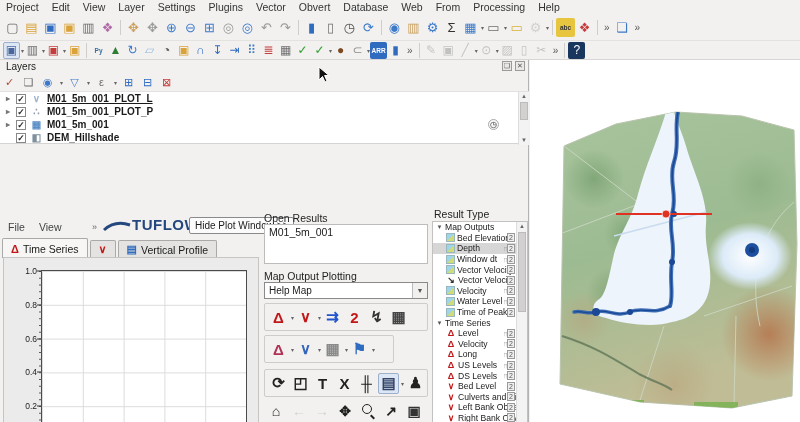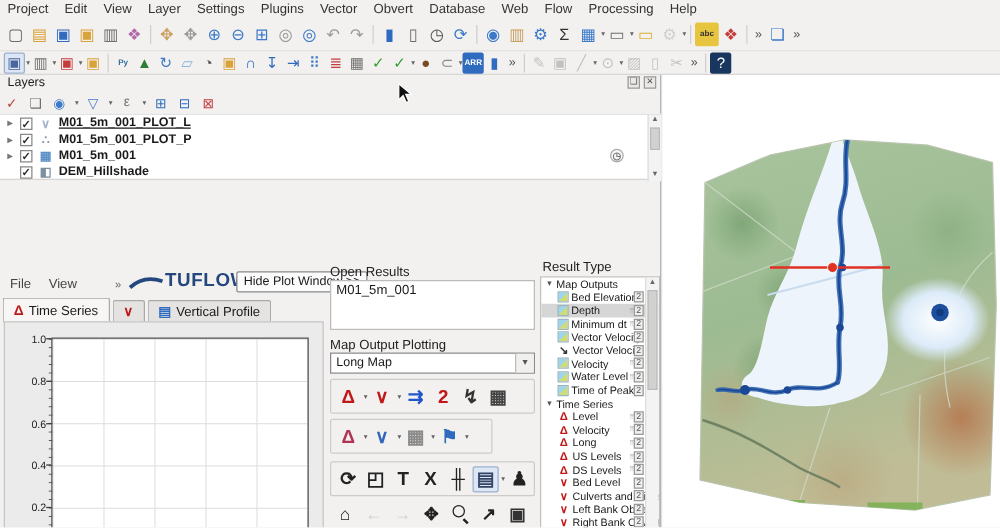--- a/index.html
+++ b/index.html
@@ -95,21 +95,21 @@
       <span class="menu-item">Project</span>
       <span class="menu-item">Edit</span>
       <span class="menu-item">View</span>
       <span class="menu-item">Layer</span>
       <span class="menu-item">Settings</span>
       <span class="menu-item">Plugins</span>
       <span class="menu-item">Vector</span>
       <span class="menu-item">Obvert</span>
       <span class="menu-item">Database</span>
       <span class="menu-item">Web</span>
-      <span class="menu-item">Flow</span>
+      <span class="menu-item">From</span>
       <span class="menu-item">Processing</span>
       <span class="menu-item">Help</span>
     </div>
   <div id="toolbar1" class="toolbar">
       <span class="tbi" style="color: rgb(107, 107, 107);">▢</span>
       <span class="tbi" style="color: rgb(217, 163, 58);">▤</span>
       <span class="tbi" style="color: rgb(47, 107, 191);">▣</span>
       <span class="tbi" style="color: rgb(217, 163, 58);">▣</span>
       <span class="tbi" style="color: rgb(111, 111, 111);">▥</span>
       <span class="tbi" style="color: rgb(176, 106, 168);">❖</span>
@@ -296,21 +296,21 @@
           </div>
       </div>
 
       <div id="mid-col">
         <span class="sect-label" style="left:2px;top:8px">Open Results</span>
         <div class="whitebox" style="left:2px;top:20px;width:164px;height:40px">
           <div style="padding:1px 4px">M01_5m_001</div>
         </div>
         <span class="sect-label" style="left:2px;top:66px">Map Output Plotting</span>
         <div class="combo" style="left:2px;top:78px;width:164px;height:17px">
-          <span class="cval">Long Map</span>
+          <span class="cval">Help Map</span>
           <span class="cbtn">▼</span>
         </div>
         <div id="grpA" class="grp" style="left:2px;top:99px;width:164px;height:28px">
             <span class="tbi" style="color: rgb(192, 24, 24);">Δ</span>
             <span class="ddarr">▾</span>
             <span class="tbi" style="color: rgb(192, 24, 24);">∨</span>
             <span class="ddarr">▾</span>
             <span class="tbi" style="color: rgb(34, 85, 204);">⇉</span>
             <span class="tbi" style="color: rgb(192, 24, 24);">2</span>
             <span class="tbi" style="color: rgb(51, 51, 51);">↯</span>
@@ -368,21 +368,21 @@
               <span class="scalar-ic"></span>
               <span class="tlbl">Depth</span>
               <span class="right-ics">
                 <span class="uarr">↑↑</span>
                 <span class="badge">2</span>
               </span>
             </div>
             <div class="trow">
               <span class="tind"></span>
               <span class="scalar-ic"></span>
-              <span class="tlbl">Minimum dt</span>
+              <span class="tlbl">Window dt</span>
               <span class="right-ics">
                 <span class="uarr">↑↑</span>
                 <span class="badge">2</span>
               </span>
             </div>
             <div class="trow">
               <span class="tind"></span>
               <span class="scalar-ic"></span>
               <span class="tlbl">Vector Velocity</span>
               <span class="right-ics">

